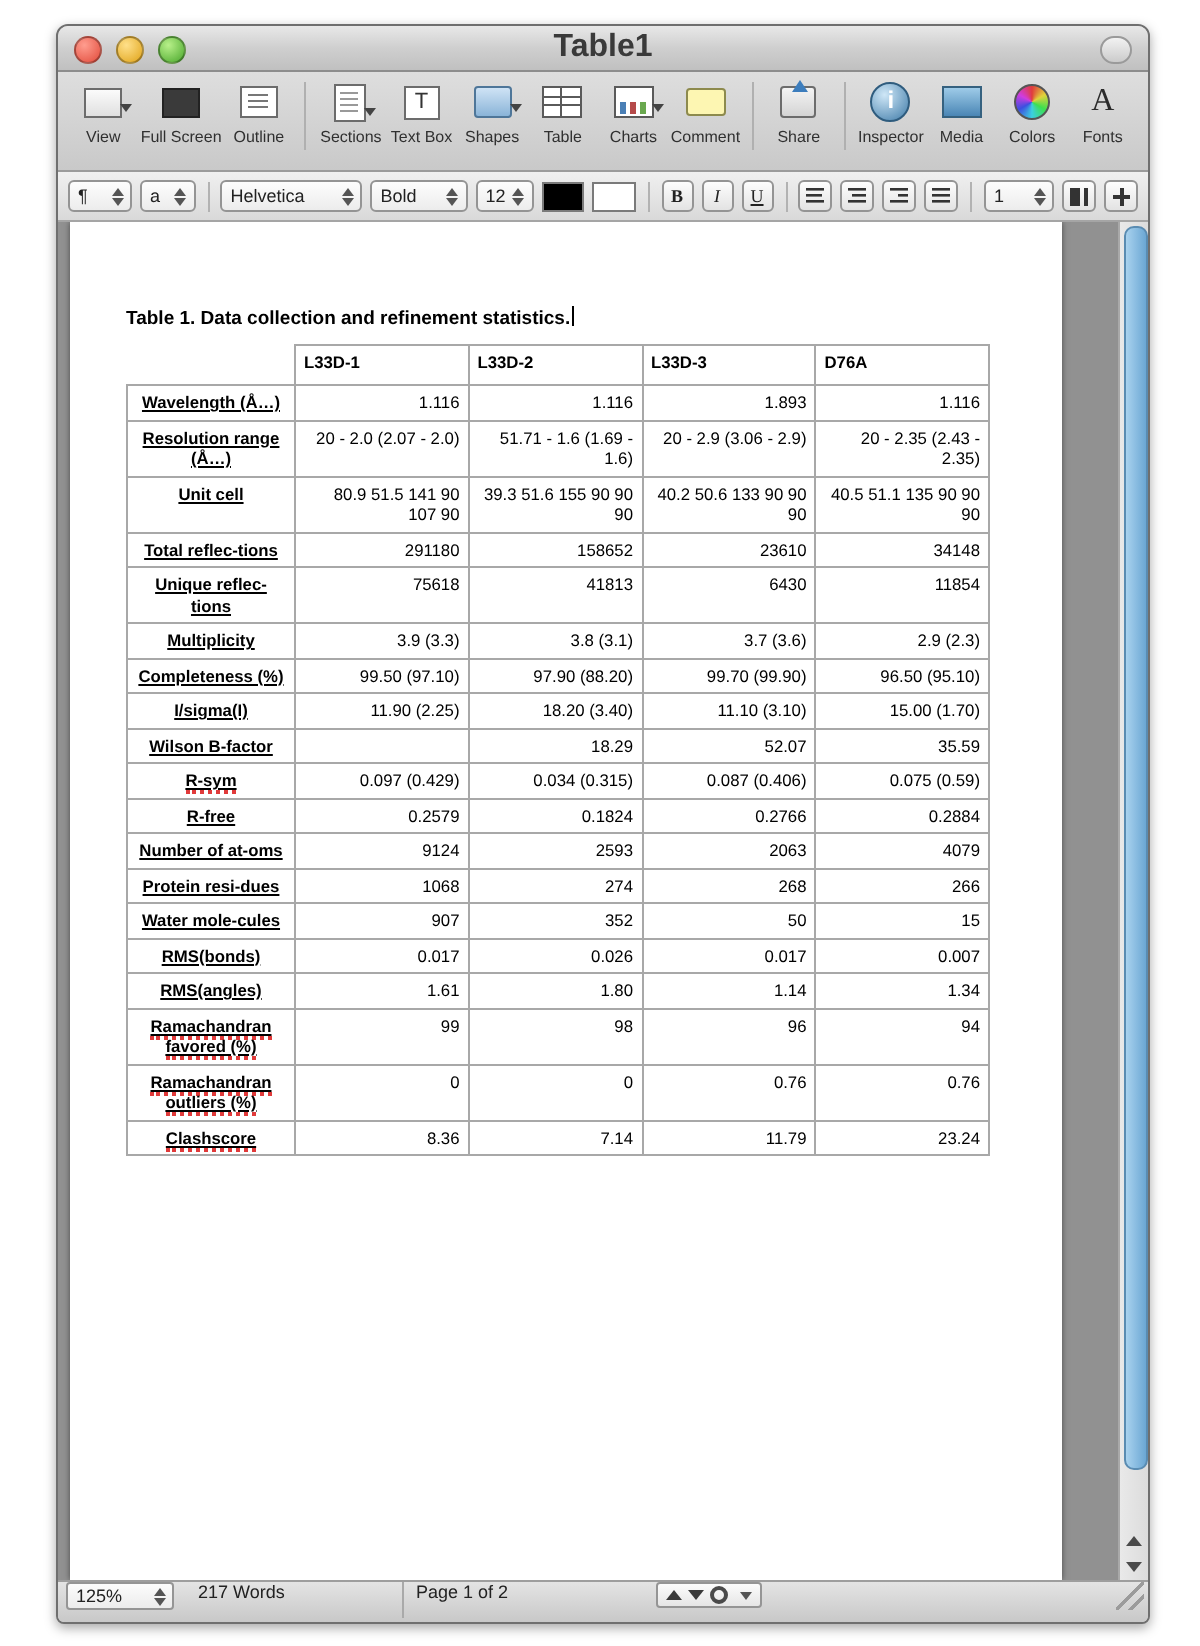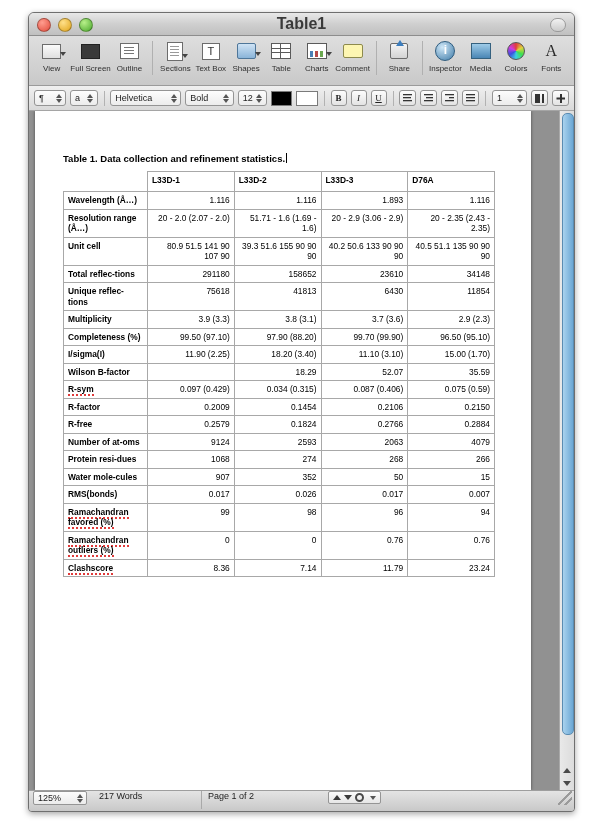--- a/index.html
+++ b/index.html
@@ -343,21 +343,22 @@
     line-height: 1.25;
   }
   table.stats thead th {
     font-weight: bold;
     text-align: left;
     height: 13px;
   }
   table.stats thead th.blank { border-left: none; border-top: none; }
   table.stats td.rowhead {
     font-weight: bold;
-    text-align: left;
+    text-align: center;
+    text-decoration: underline;
   }
   table.stats td.val {
     text-align: right;
   }
   .spell {
     border-bottom: 2px dotted #e03a3a;
     padding-bottom: 0px;
   }
   
   .vscroll {
@@ -771,27 +772,20 @@
                   <td class="val">35.59</td>
                 </tr>
                 <tr>
                   <td class="rowhead"><span class="spell">R-sym</span></td>
                   <td class="val">0.097 (0.429)</td>
                   <td class="val">0.034 (0.315)</td>
                   <td class="val">0.087 (0.406)</td>
                   <td class="val">0.075 (0.59)</td>
                 </tr>
                 <tr>
-                  <td class="rowhead">R-factor</td>
-                  <td class="val">0.2009</td>
-                  <td class="val">0.1454</td>
-                  <td class="val">0.2106</td>
-                  <td class="val">0.2150</td>
-                </tr>
-                <tr>
                   <td class="rowhead">R-free</td>
                   <td class="val">0.2579</td>
                   <td class="val">0.1824</td>
                   <td class="val">0.2766</td>
                   <td class="val">0.2884</td>
                 </tr>
                 <tr>
                   <td class="rowhead">Number of at-oms</td>
                   <td class="val">9124</td>
                   <td class="val">2593</td>
@@ -811,20 +805,27 @@
                   <td class="val">352</td>
                   <td class="val">50</td>
                   <td class="val">15</td>
                 </tr>
                 <tr>
                   <td class="rowhead">RMS(bonds)</td>
                   <td class="val">0.017</td>
                   <td class="val">0.026</td>
                   <td class="val">0.017</td>
                   <td class="val">0.007</td>
+                </tr>
+                <tr>
+                  <td class="rowhead">RMS(angles)</td>
+                  <td class="val">1.61</td>
+                  <td class="val">1.80</td>
+                  <td class="val">1.14</td>
+                  <td class="val">1.34</td>
                 </tr>
                 <tr>
                   <td class="rowhead"><span class="spell">Ramachandran favored (%)</span></td>
                   <td class="val">99</td>
                   <td class="val">98</td>
                   <td class="val">96</td>
                   <td class="val">94</td>
                 </tr>
                 <tr>
                   <td class="rowhead"><span class="spell">Ramachandran outliers (%)</span></td>

